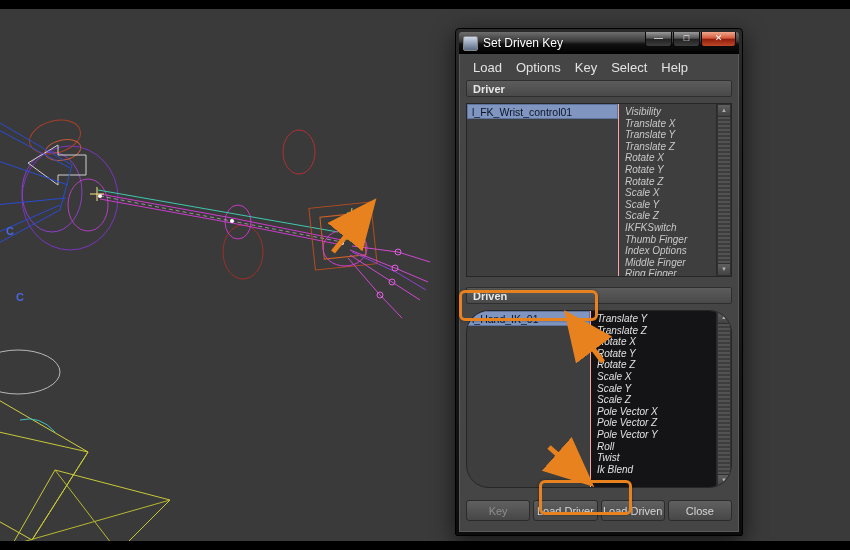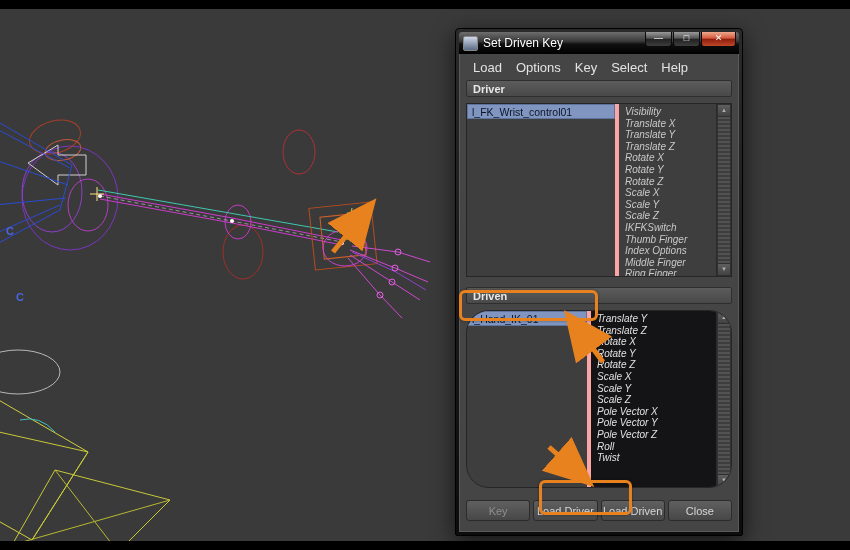--- a/index.html
+++ b/index.html
@@ -33,21 +33,21 @@
   .menu-item{color:#e3e3e3;font-size:13px;padding:0 7px;cursor:default;}
 
   .section-header{height:17px;box-sizing:border-box;margin-top:2px;
       background:linear-gradient(#5c5c5c,#494949);border:1px solid #2e2e2e;border-radius:2px;
       color:#e8e8e8;font-size:11px;font-weight:bold;display:flex;align-items:center;padding:0 6px;}
 
   .list-frame{display:flex;border:1px solid #262626;background:#3e3e3e;margin-top:6px;
               box-sizing:border-box;overflow:hidden;}
   .list-frame.driver{height:174px;}
   .list-frame.driven{height:178px;margin-top:6px;border-radius:23px;}
-  .obj-col{border-right:4px solid #fca5a5;box-sizing:border-box;}
+  .obj-col{border-right:1px solid #fca5a5;box-sizing:border-box;}
   .driver .obj-col{width:152px;}
   .driven .obj-col{width:124px;}
   .obj-item{height:15px;font-size:10.5px;color:#0d1528;background:var(--selection,#8096c0);
             display:flex;align-items:center;padding:0 4px;box-sizing:border-box;
             border:1px solid #5f749c;cursor:default;white-space:nowrap;overflow:hidden;}
   .attr-col{flex:1;padding:2px 0 0 6px;overflow:hidden;}
   .attr-col.dark{background:#141417;}
   .attr-item{height:11.6px;line-height:11.6px;font-size:10px;color:#c9c9c9;
              white-space:nowrap;cursor:default;font-style:italic;}
   .attr-col.dark .attr-item{color:#e0e0e0;}
@@ -202,24 +202,25 @@
 
         <div class="attr-item">Translate Y</div>
             <div class="attr-item">Translate Z</div>
             <div class="attr-item">Rotate X</div>
             <div class="attr-item">Rotate Y</div>
             <div class="attr-item">Rotate Z</div>
             <div class="attr-item">Scale X</div>
             <div class="attr-item">Scale Y</div>
             <div class="attr-item">Scale Z</div>
             <div class="attr-item">Pole Vector X</div>
+            <div class="attr-item">Pole Vector Z</div>
             <div class="attr-item">Pole Vector Y</div>
-            <div class="attr-item">Pole Vector Z</div>
             <div class="attr-item">Roll</div>
             <div class="attr-item">Twist</div>
+            <div class="attr-item">Ik Blend</div>
           </div>
         <div class="scroll-col">
           <div class="scroll-arrow">▲</div>
           <div class="scroll-track"></div>
           <div class="scroll-arrow">▼</div>
         </div>
       </div>
 
       <div class="btn-row">
         <div class="btn disabled">Key</div>

